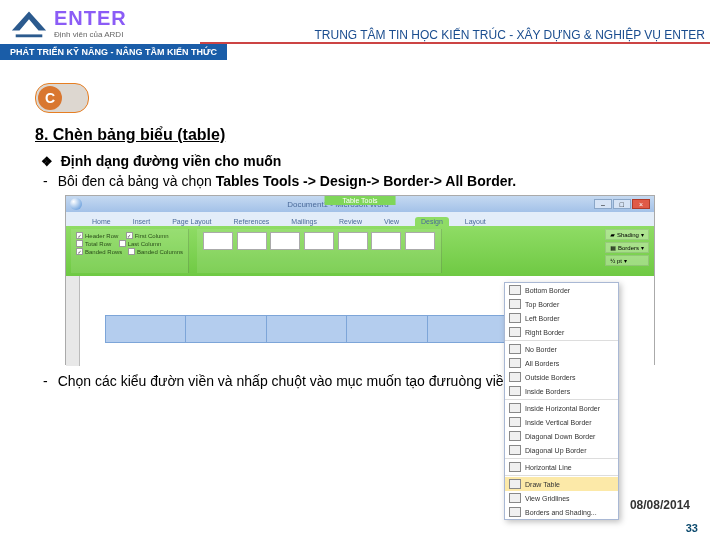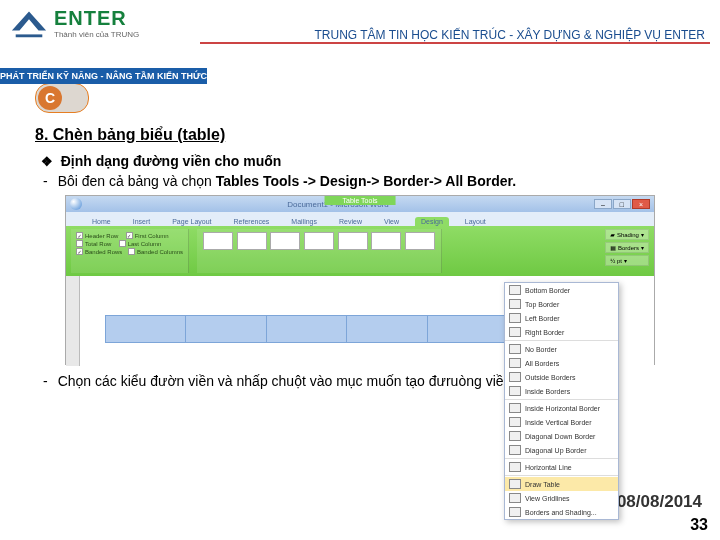--- a/index.html
+++ b/index.html
@@ -28,21 +28,21 @@
     height: 38px;
     margin-right: 6px;
   }
   .logo-icon svg { width: 100%; height: 100%; }
   .logo-text {
     font-family: Arial, sans-serif;
   }
   .logo-main {
     font-size: 20px;
     font-weight: bold;
-    color: #15803d;
+    color: #8b5cf6;
     letter-spacing: 1px;
   }
   .logo-sub {
     font-size: 8px;
     color: #666;
   }
   .banner-title {
     position: absolute;
     right: 15px;
     top: 28px;
@@ -50,23 +50,22 @@
     font-weight: normal;
     color: #1a4d8f;
   }
   .blue-strip {
     position: absolute;
     left: 0;
     top: 44px;
     background: #1a5da8;
     color: #fff;
     font-size: 9px;
-    padding: 3px 0;
-    font-weight: bold;
-    margin-top: 24px;
+    padding: 3px 10px;
+    font-weight: bold;
   }
   .hr-line {
     position: absolute;
     top: 42px;
     left: 200px;
     right: 10px;
     height: 2px;
     background: linear-gradient(to right, #c44, #c44);
   }
   .content {
@@ -243,49 +242,49 @@
     display: flex;
     align-items: center;
     gap: 4px;
     color: #333;
   }
   .menu-item:hover, .menu-item.hl { background: #fce9a8; }
   .menu-icon { width: 12px; height: 10px; border: 1px solid #888; background: #f0f0f0; display: inline-block; }
   .menu-sep { border-top: 1px solid #ddd; margin: 1px 0; }
   .footer-date {
     position: absolute;
-    right: 18px;
+    right: 30px;
     bottom: 28px;
-    font-size: 17px;
+    font-size: 12px;
     font-weight: bold;
     color: #333;
   }
   .page-num {
     position: absolute;
-    right: 12px;
+    right: 22px;
     bottom: 6px;
-    font-size: 16px;
-    font-weight: bold;
-    color: #000000;
+    font-size: 11px;
+    font-weight: bold;
+    color: #0c4a6e;
   }
 </style>
 </head>
 <body>
 
 <div class="header">
   <div class="logo-area">
     <div class="logo-icon">
       <svg viewBox="0 0 40 40">
           <path d="M2 28 L20 8 L38 28 L30 28 L20 16 L10 28 Z" fill="#2b5a8e"></path>
           <path d="M6 32 L34 32 L34 35 L6 35 Z" fill="#2b5a8e"></path>
         </svg>
     </div>
     <div class="logo-text">
       <div class="logo-main">ENTER</div>
-      <div class="logo-sub">Thành viên của TRUNG</div>
+      <div class="logo-sub">Định viên của ARDI</div>
     </div>
   </div>
   <div class="hr-line"></div>
   <div class="banner-title">TRUNG TÂM TIN HỌC KIẾN TRÚC - XÂY DỰNG &amp; NGHIỆP VỤ ENTER</div>
   <div class="blue-strip">PHÁT TRIỂN KỸ NĂNG - NÂNG TẦM KIẾN THỨC</div>
 </div>
 
 <div class="content">
   <div class="section-tag">
     <span class="section-letter">C</span>

